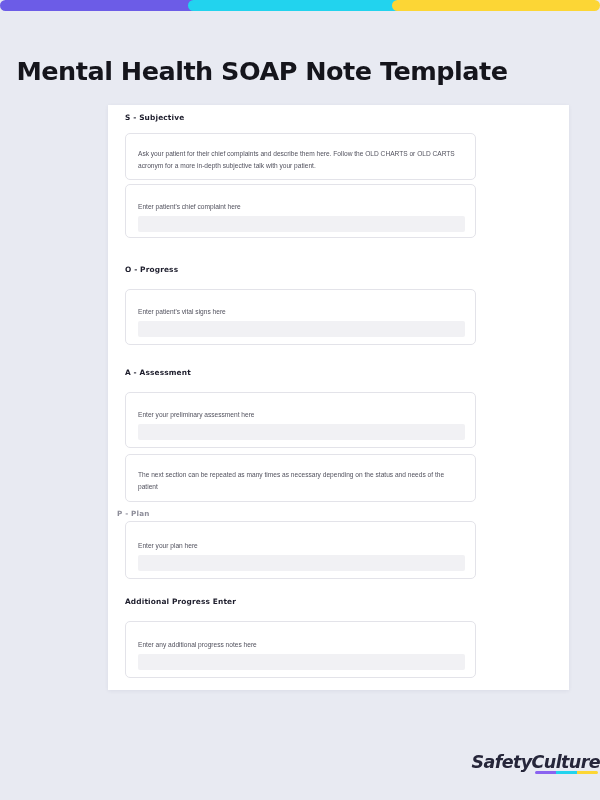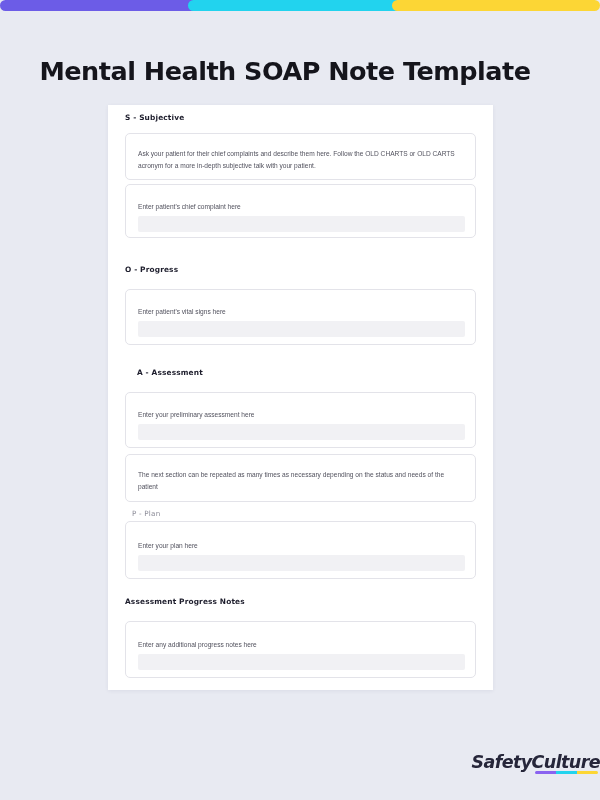--- a/index.html
+++ b/index.html
@@ -37,29 +37,28 @@
     position: absolute;
     top: 56px;
     left: 0;
     width: 524px;
     text-align: center;
     font-size: 25.5px;
     font-weight: 700;
     letter-spacing: -0.5px;
     color: #15151c;
     font-family: "DejaVu Sans", sans-serif;
-    padding-left: 23px;
   }
 
   
   .doc-card {
     position: absolute;
     top: 105px;
     left: 108px;
-    width: 385px;
+    width: 461px;
     height: 585px;
     background: #ffffff;
     box-shadow: 0 1px 4px rgba(40,45,80,0.07);
   }
 
   .doc-inner {
     position: relative;
     width: 100%;
     height: 100%;
   }
@@ -168,39 +167,39 @@
       <div class="input-bar" style="top:31px;"></div>
     </div>
 
     <div class="sec-heading" style="top:160px;">O - Progress</div>
 
     <div class="field-box" style="top:184px; height:56px;">
       <div class="field-text" style="top:16px;">Enter patient's vital signs here</div>
       <div class="input-bar" style="top:31px;"></div>
     </div>
 
-    <div class="sec-heading" style="top:263px;margin-left:12px;">A - Assessment</div>
+    <div class="sec-heading" style="top:263px;">A - Assessment</div>
 
     <div class="field-box" style="top:287px; height:56px;">
       <div class="field-text" style="top:16px;">Enter your preliminary assessment here</div>
       <div class="input-bar" style="top:31px;"></div>
     </div>
 
     <div class="field-box" style="top:349px; height:48px;">
       <div class="field-text" style="top:14px;">The next section can be repeated as many times as necessary depending on the status and needs of the patient</div>
     </div>
 
-    <div class="sec-heading muted" style="top:404px; left:24px;">P - Plan</div>
+    <div class="sec-heading muted" style="top:404px; left:9px;font-weight:bold;">P - Plan</div>
 
     <div class="field-box" style="top:416px; height:58px;">
       <div class="field-text" style="top:18px;">Enter your plan here</div>
       <div class="input-bar" style="top:33px;"></div>
     </div>
 
-    <div class="sec-heading" style="top:492px;">Assessment Progress Notes</div>
+    <div class="sec-heading" style="top:492px;">Additional Progress Enter</div>
 
     <div class="field-box" style="top:516px; height:57px;">
       <div class="field-text" style="top:17px;">Enter any additional progress notes here</div>
       <div class="input-bar" style="top:32px;"></div>
     </div>
 
   </div>
 </div>
 
 <div class="footer-logo">

